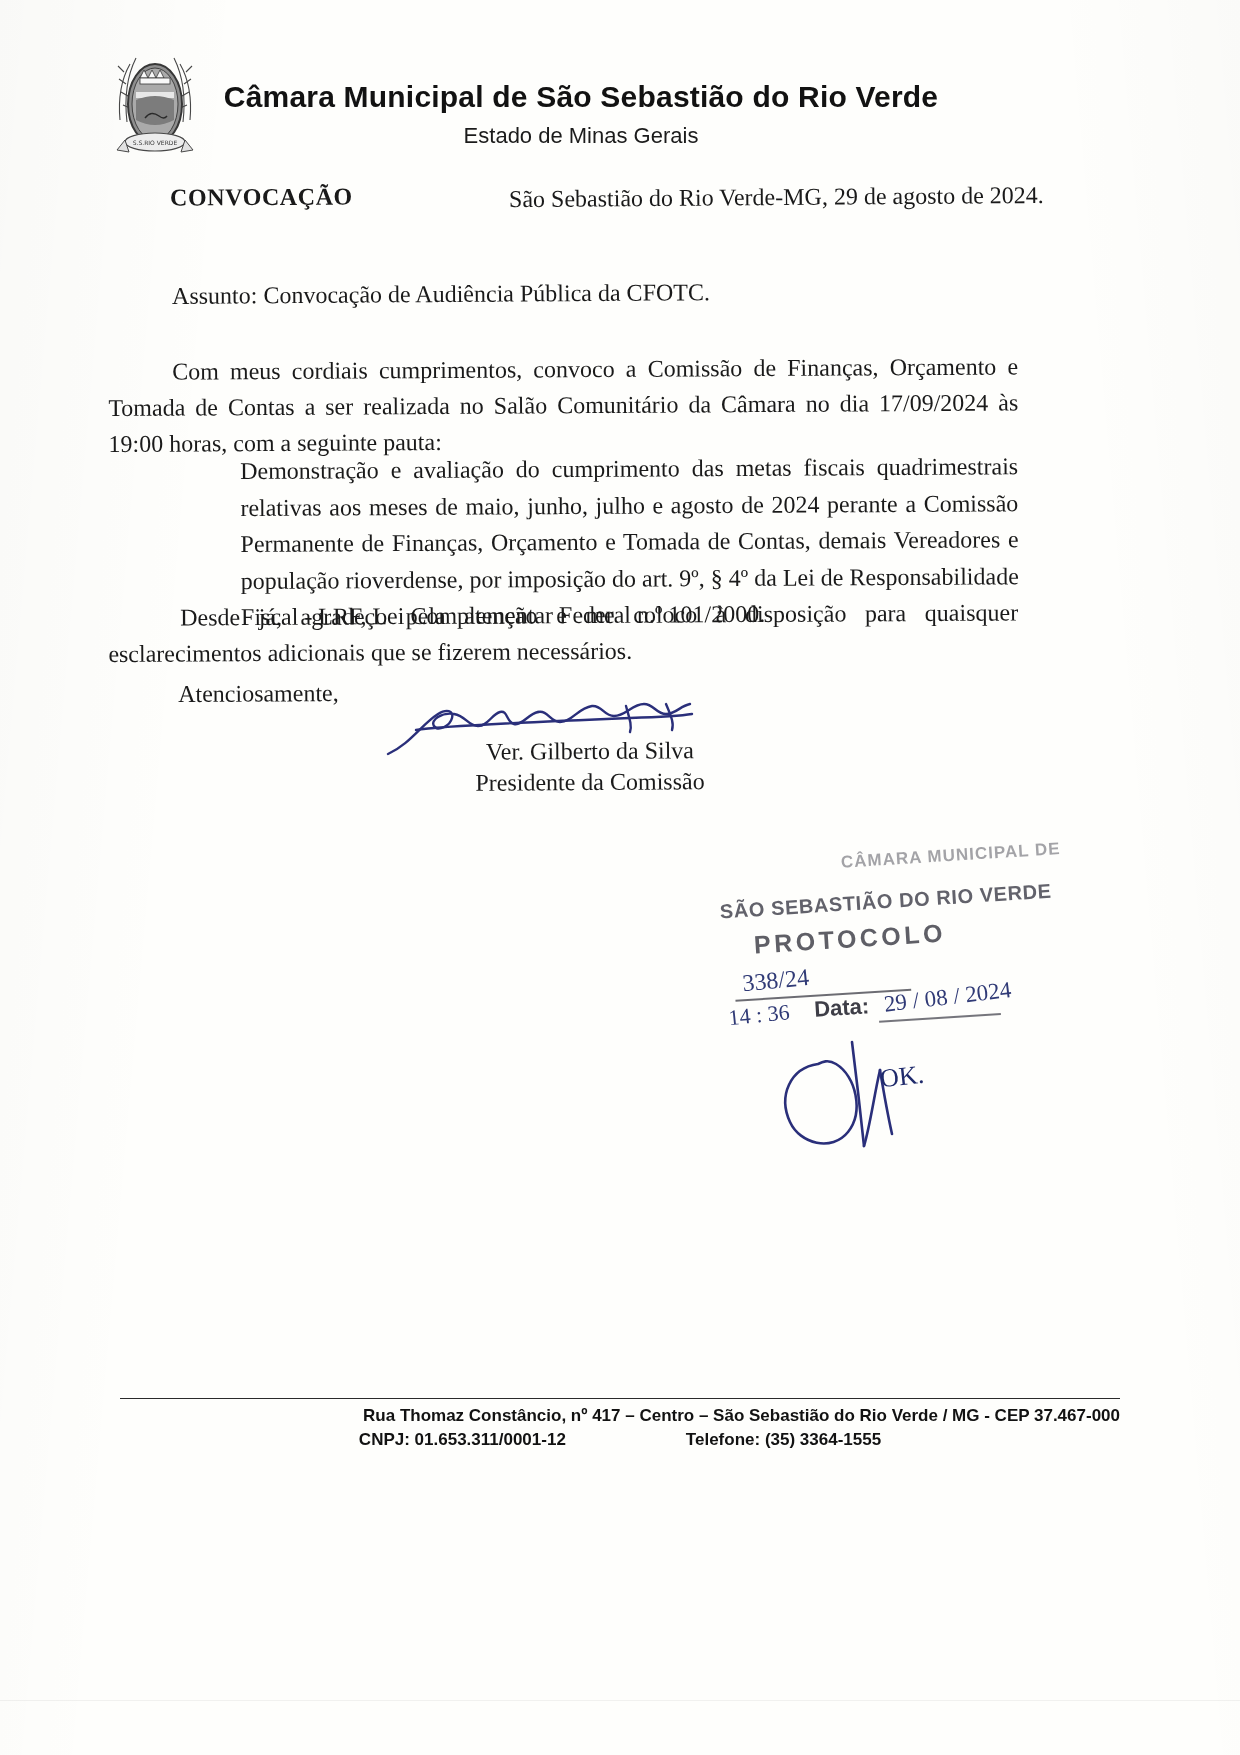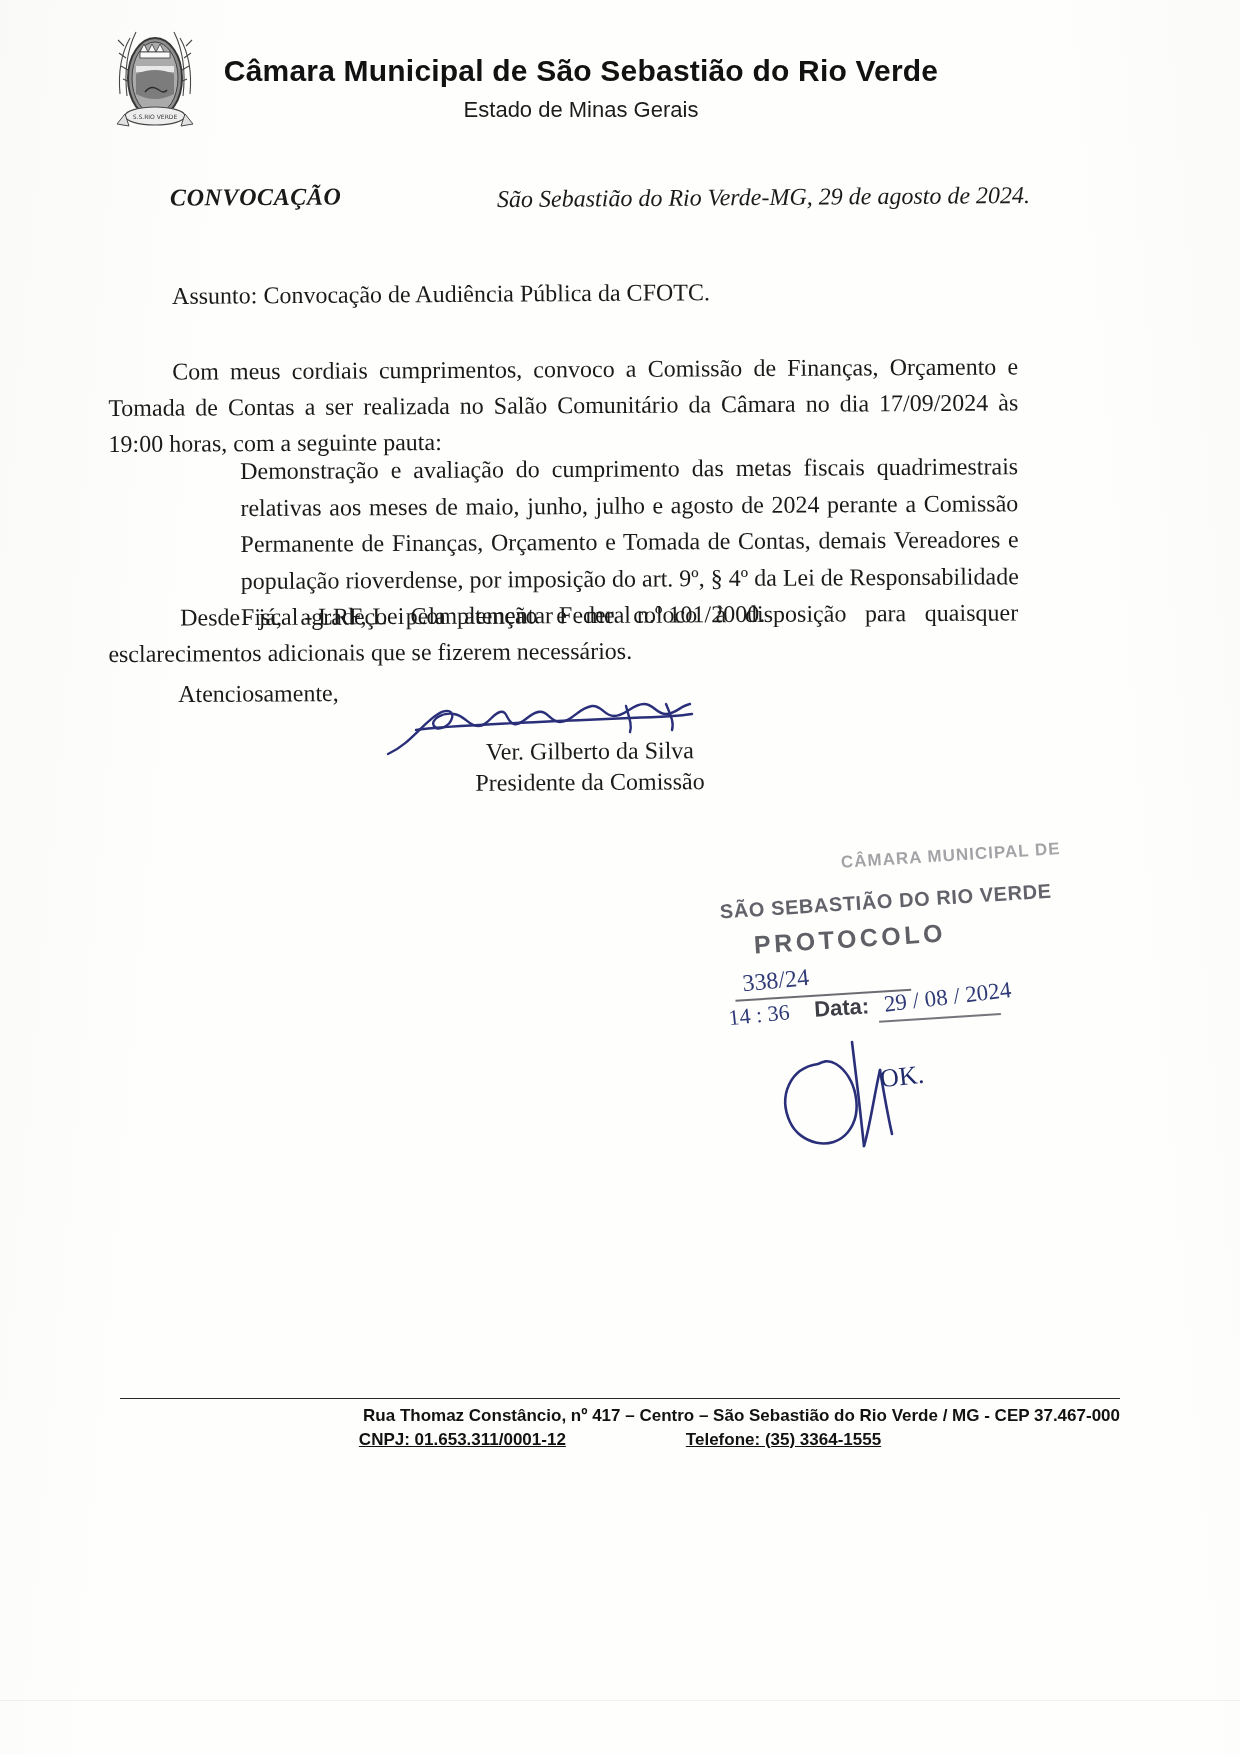--- a/index.html
+++ b/index.html
@@ -13,21 +13,21 @@
   }
   .page{
     position:absolute;inset:0;
     background:
       linear-gradient(95deg, rgba(0,0,0,0.018) 0%, rgba(0,0,0,0) 18%),
       linear-gradient(265deg, rgba(0,0,0,0.015) 0%, rgba(0,0,0,0) 14%),
       #fefefc;
   }
   
   .header{
-    position:absolute;left:0;top:16px;width:1072px;
+    position:absolute;left:0;top:42px;width:1072px;
     display:flex;align-items:flex-start;
   }
   .crest{
     margin-left:100px;
     width:110px;height:130px;
     flex:0 0 auto;
     position:relative;
     filter:grayscale(1) contrast(1.05);
   }
   .crest svg{display:block;}
@@ -50,21 +50,21 @@
     font-size:22px;
     color:#1b1b1b;
     margin-top:9px;
   }
   
   .doc{
     position:absolute;left:0;top:0;width:1240px;
   }
   .row-convoc{
     position:absolute;left:170px;top:184px;width:900px;
-    display:flex;align-items:baseline;font-style:italic;
+    display:flex;align-items:baseline;
   }
   .label-convoc{
     font-family:"Liberation Serif", serif;
     font-weight:bold;
     font-size:24px;
     letter-spacing:0.6px;
     transform:rotate(-0.35deg);
   }
   .datestamp{
     margin-left:156px;
@@ -196,21 +196,21 @@
     font-weight:bold;
     font-size:17px;
     color:#121212;
     line-height:24px;
   }
   .footer-rule{
     position:absolute;left:120px;top:1398px;width:1000px;height:1px;
     background:#2a2a2a;
   }
   .footer-row2{
-    display:flex;justify-content:center;gap:120px;text-decoration:underline;
+    display:flex;justify-content:center;gap:120px;
   }
   .footer-row3 span{margin-right:14px;}
   .scan-line{
     position:absolute;background:rgba(0,0,0,0.05);
   }
 </style>
 </head>
 <body>
 
 <div class="page">

